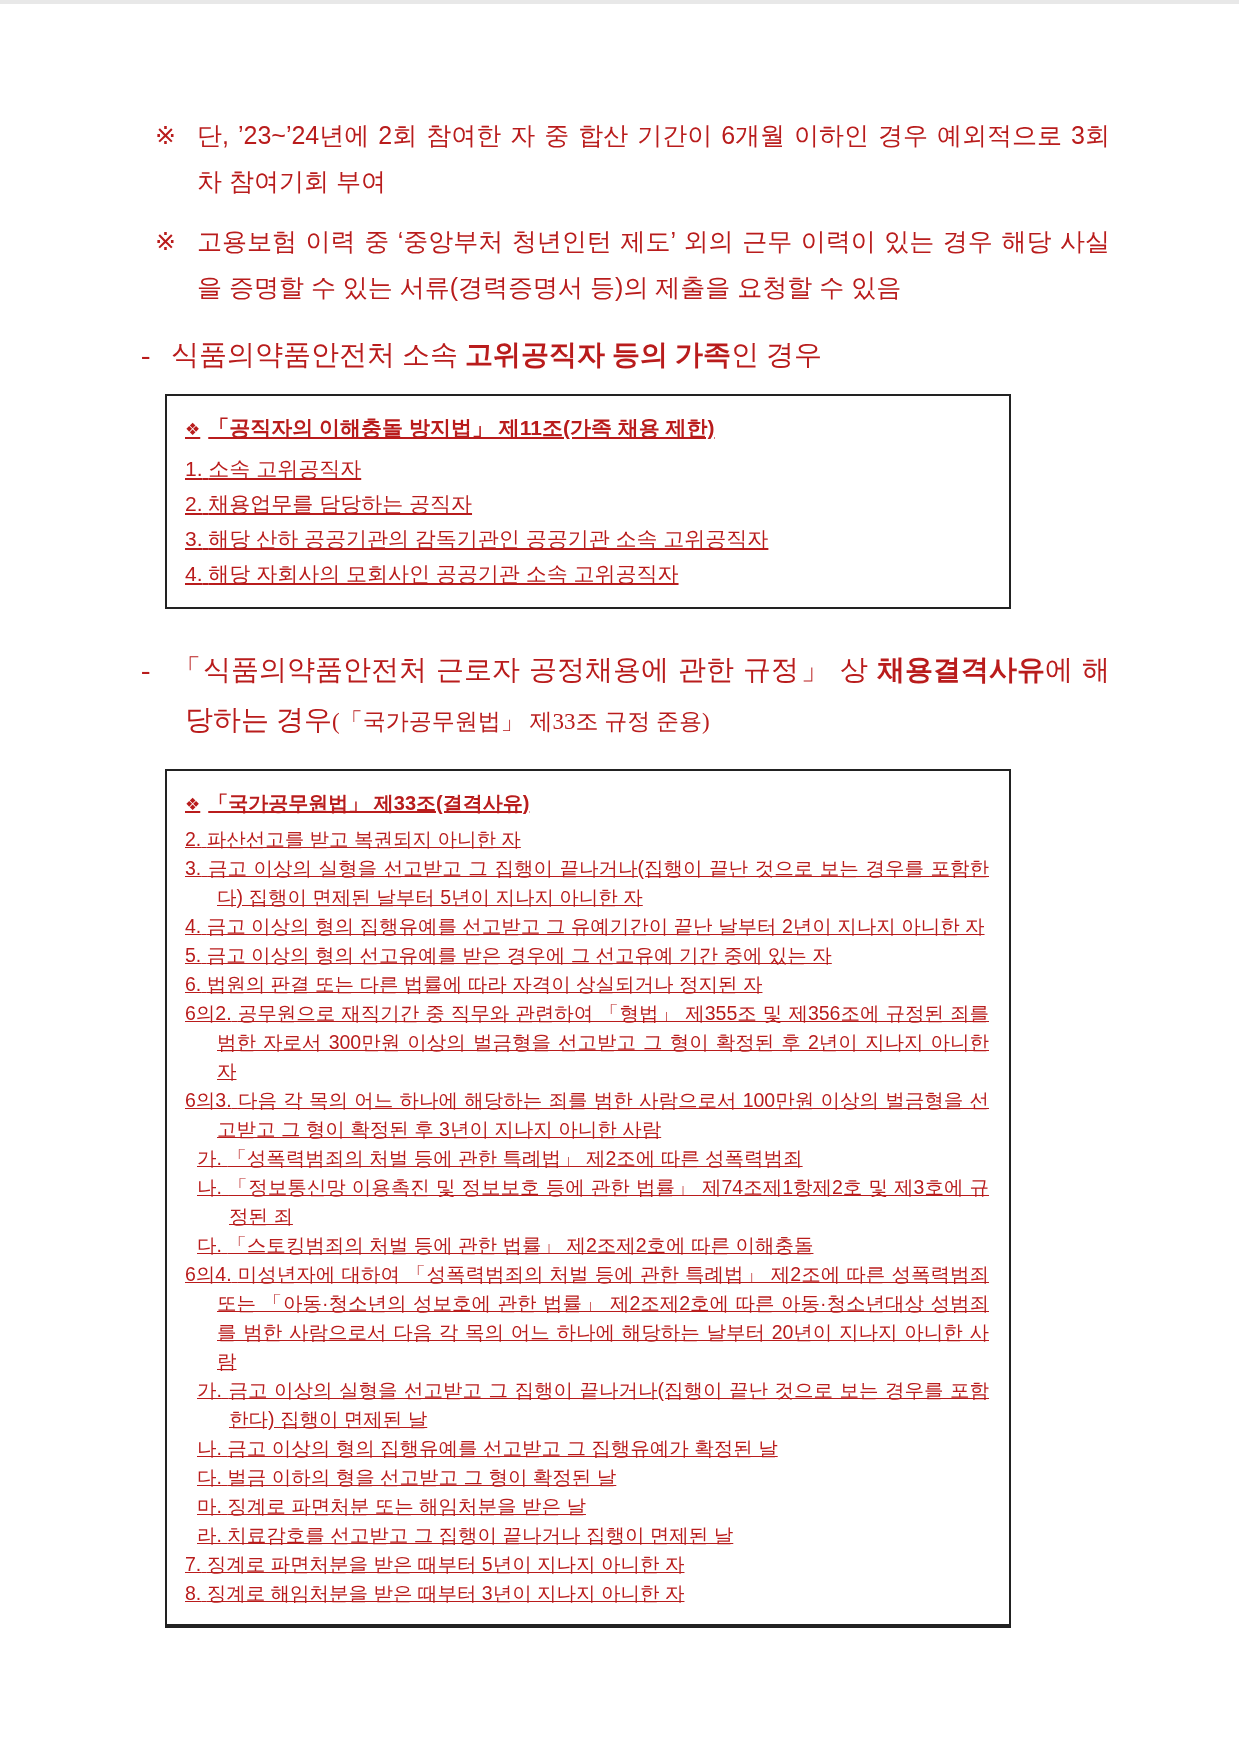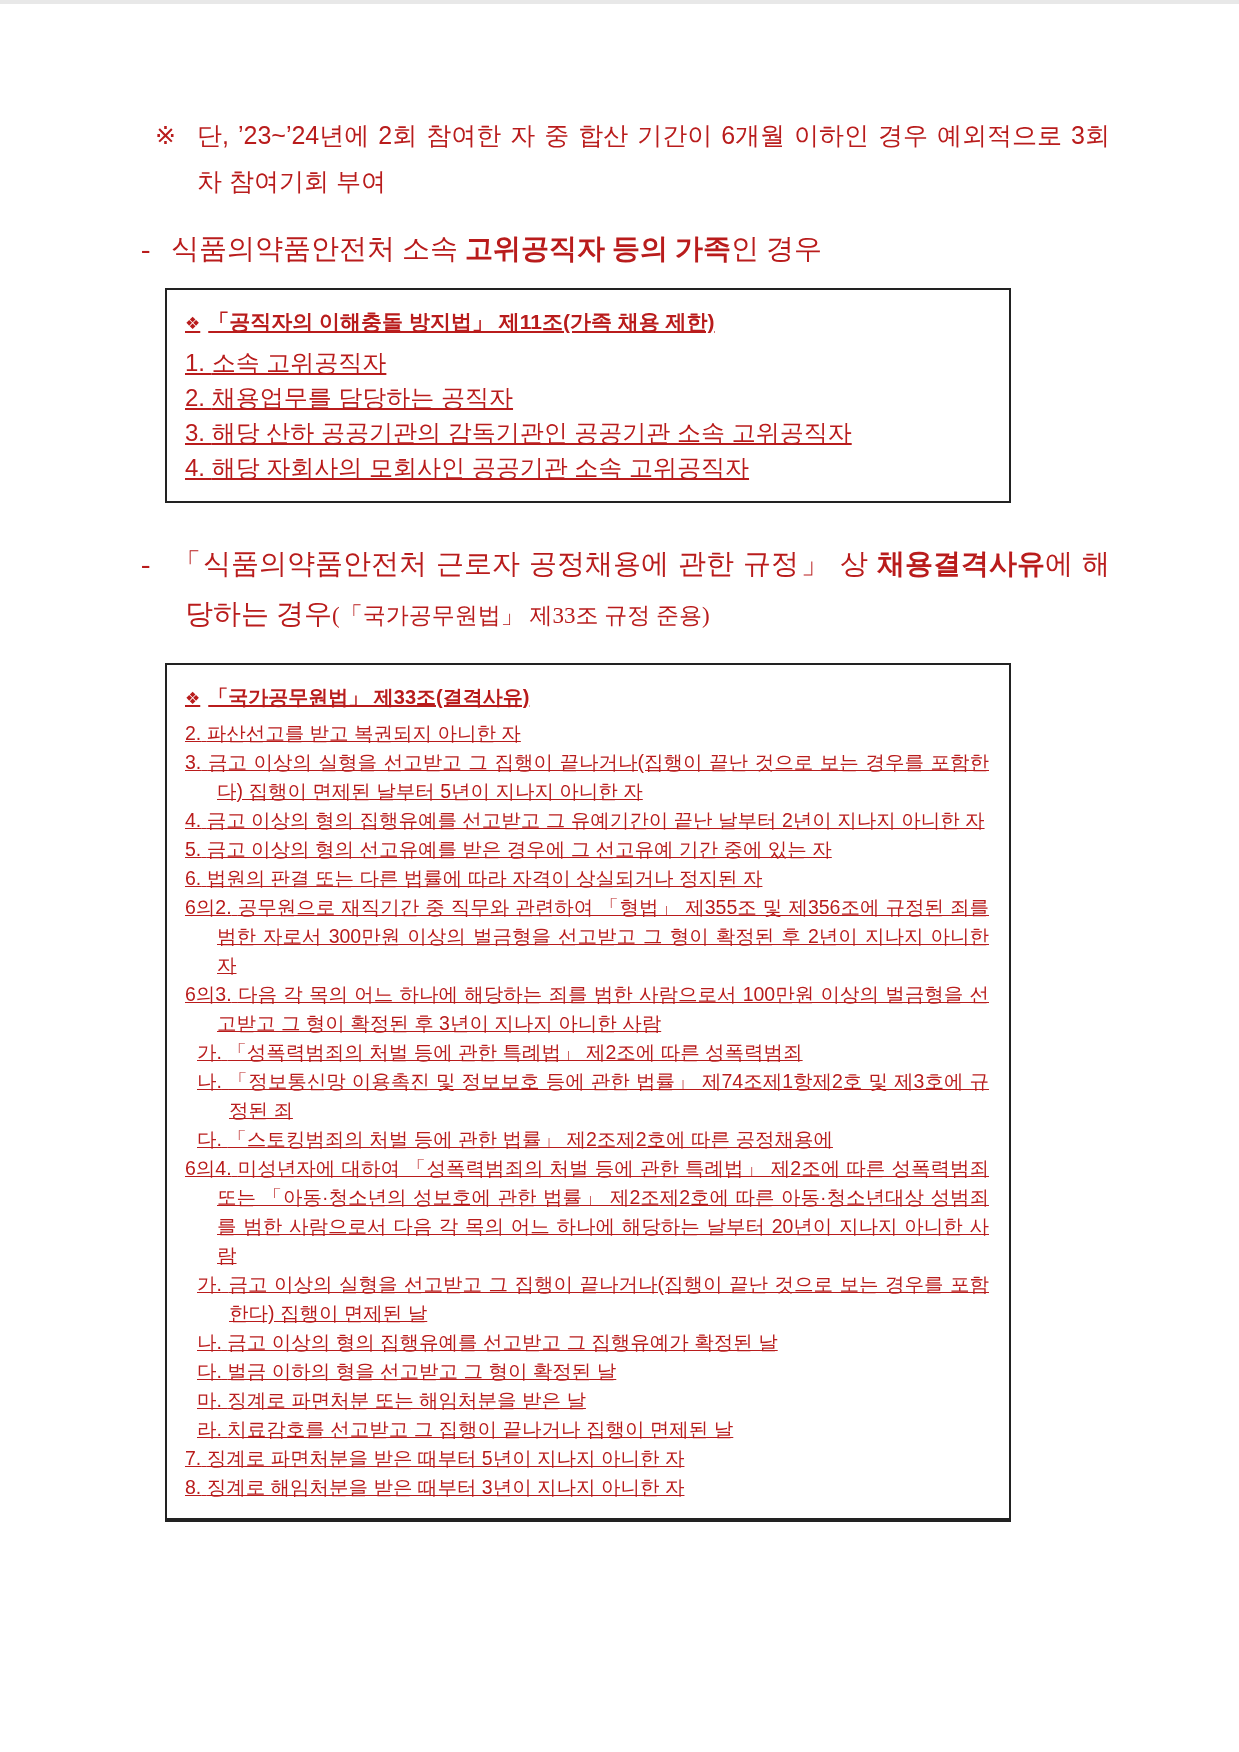--- a/index.html
+++ b/index.html
@@ -53,21 +53,21 @@
   .law-box.b2{margin-top:22px;border-bottom-width:4px;margin-bottom:0;}
   .law-title{
     margin:0 0 4px 0;
     font-size:21px;
     line-height:35px;
     font-weight:bold;
   }
   .law-title .diamond{font-size:17px;margin-right:8px;}
   .b1 .law-item{
     margin:0;
-    font-size:24px;
+    font-size:21px;
     line-height:35px;
     padding-left:28px;
     text-indent:-28px;
     text-align:left;
   }
   .b2 .law-title{font-size:20px;line-height:36px;margin-bottom:2px;}
   .b2 .law-item{
     margin:0;
     font-size:19.5px;
     line-height:29px;
@@ -80,20 +80,21 @@
   .lbl{white-space:nowrap;}
 </style>
 </head>
 <body>
 
 <div class="page">
 
   <p class="note"><span class="marker">※</span><span>단, ’23~’24년에 2회 참여한 자 중 합산 기간이 6개월 이하인 경우 예외적으로 3회차 참여기회 부여</span></p>
 
 
+  <p class="note"><span class="marker">※</span><span>고용보험 이력 중 ‘중앙부처 청년인턴 제도’ 외의 근무 이력이 있는 경우 해당 사실을 증명할 수 있는 서류(경력증명서 등)의 제출을 요청할 수 있음</span></p>
 
   <p class="dash"><span class="marker">-</span><span><span>식품의약품안전처 소속 </span><b>고위공직자 등의 가족</b><span>인 경우</span></span></p>
 
   <div class="law-box b1">
     <p class="law-title"><span class="diamond">❖</span><b>「공직자의 이해충돌 방지법」 제11조(가족 채용 제한)</b></p>
     <p class="law-item"><span class="lbl">1.</span> <span>소속 고위공직자</span></p>
     <p class="law-item"><span class="lbl">2.</span> <span>채용업무를 담당하는 공직자</span></p>
     <p class="law-item"><span class="lbl">3.</span> <span>해당 산하 공공기관의 감독기관인 공공기관 소속 고위공직자</span></p>
     <p class="law-item"><span class="lbl">4.</span> <span>해당 자회사의 모회사인 공공기관 소속 고위공직자</span></p>
   </div>
@@ -104,21 +105,21 @@
     <p class="law-title"><span class="diamond">❖</span><b>「국가공무원법」 제33조(결격사유)</b></p>
     <p class="law-item"><span class="lbl">2.</span> <span>파산선고를 받고 복권되지 아니한 자</span></p>
     <p class="law-item"><span class="lbl">3.</span> <span>금고 이상의 실형을 선고받고 그 집행이 끝나거나(집행이 끝난 것으로 보는 경우를 포함한다) 집행이 면제된 날부터 5년이 지나지 아니한 자</span></p>
     <p class="law-item"><span class="lbl">4.</span> <span>금고 이상의 형의 집행유예를 선고받고 그 유예기간이 끝난 날부터 2년이 지나지 아니한 자</span></p>
     <p class="law-item"><span class="lbl">5.</span> <span>금고 이상의 형의 선고유예를 받은 경우에 그 선고유예 기간 중에 있는 자</span></p>
     <p class="law-item"><span class="lbl">6.</span> <span>법원의 판결 또는 다른 법률에 따라 자격이 상실되거나 정지된 자</span></p>
     <p class="law-item"><span class="lbl">6의2.</span> <span>공무원으로 재직기간 중 직무와 관련하여 「형법」 제355조 및 제356조에 규정된 죄를 범한 자로서 300만원 이상의 벌금형을 선고받고 그 형이 확정된 후 2년이 지나지 아니한 자</span></p>
     <p class="law-item"><span class="lbl">6의3.</span> <span>다음 각 목의 어느 하나에 해당하는 죄를 범한 사람으로서 100만원 이상의 벌금형을 선고받고 그 형이 확정된 후 3년이 지나지 아니한 사람</span></p>
     <p class="law-item sub"><span class="lbl">가.</span> <span>「성폭력범죄의 처벌 등에 관한 특례법」 제2조에 따른 성폭력범죄</span></p>
     <p class="law-item sub"><span class="lbl">나.</span> <span>「정보통신망 이용촉진 및 정보보호 등에 관한 법률」 제74조제1항제2호 및 제3호에 규정된 죄</span></p>
-    <p class="law-item sub"><span class="lbl">다.</span> <span>「스토킹범죄의 처벌 등에 관한 법률」 제2조제2호에 따른 공정채용에</span></p>
+    <p class="law-item sub"><span class="lbl">다.</span> <span>「스토킹범죄의 처벌 등에 관한 법률」 제2조제2호에 따른 이해충돌</span></p>
     <p class="law-item"><span class="lbl">6의4.</span> <span>미성년자에 대하여 「성폭력범죄의 처벌 등에 관한 특례법」 제2조에 따른 성폭력범죄 또는 「아동·청소년의 성보호에 관한 법률」 제2조제2호에 따른 아동·청소년대상 성범죄를 범한 사람으로서 다음 각 목의 어느 하나에 해당하는 날부터 20년이 지나지 아니한 사람</span></p>
     <p class="law-item sub"><span class="lbl">가.</span> <span>금고 이상의 실형을 선고받고 그 집행이 끝나거나(집행이 끝난 것으로 보는 경우를 포함한다) 집행이 면제된 날</span></p>
     <p class="law-item sub"><span class="lbl">나.</span> <span>금고 이상의 형의 집행유예를 선고받고 그 집행유예가 확정된 날</span></p>
     <p class="law-item sub"><span class="lbl">다.</span> <span>벌금 이하의 형을 선고받고 그 형이 확정된 날</span></p>
     <p class="law-item sub"><span class="lbl">마.</span> <span>징계로 파면처분 또는 해임처분을 받은 날</span></p>
     <p class="law-item sub"><span class="lbl">라.</span> <span>치료감호를 선고받고 그 집행이 끝나거나 집행이 면제된 날</span></p>
     <p class="law-item"><span class="lbl">7.</span> <span>징계로 파면처분을 받은 때부터 5년이 지나지 아니한 자</span></p>
     <p class="law-item"><span class="lbl">8.</span> <span>징계로 해임처분을 받은 때부터 3년이 지나지 아니한 자</span></p>
   </div>
 

